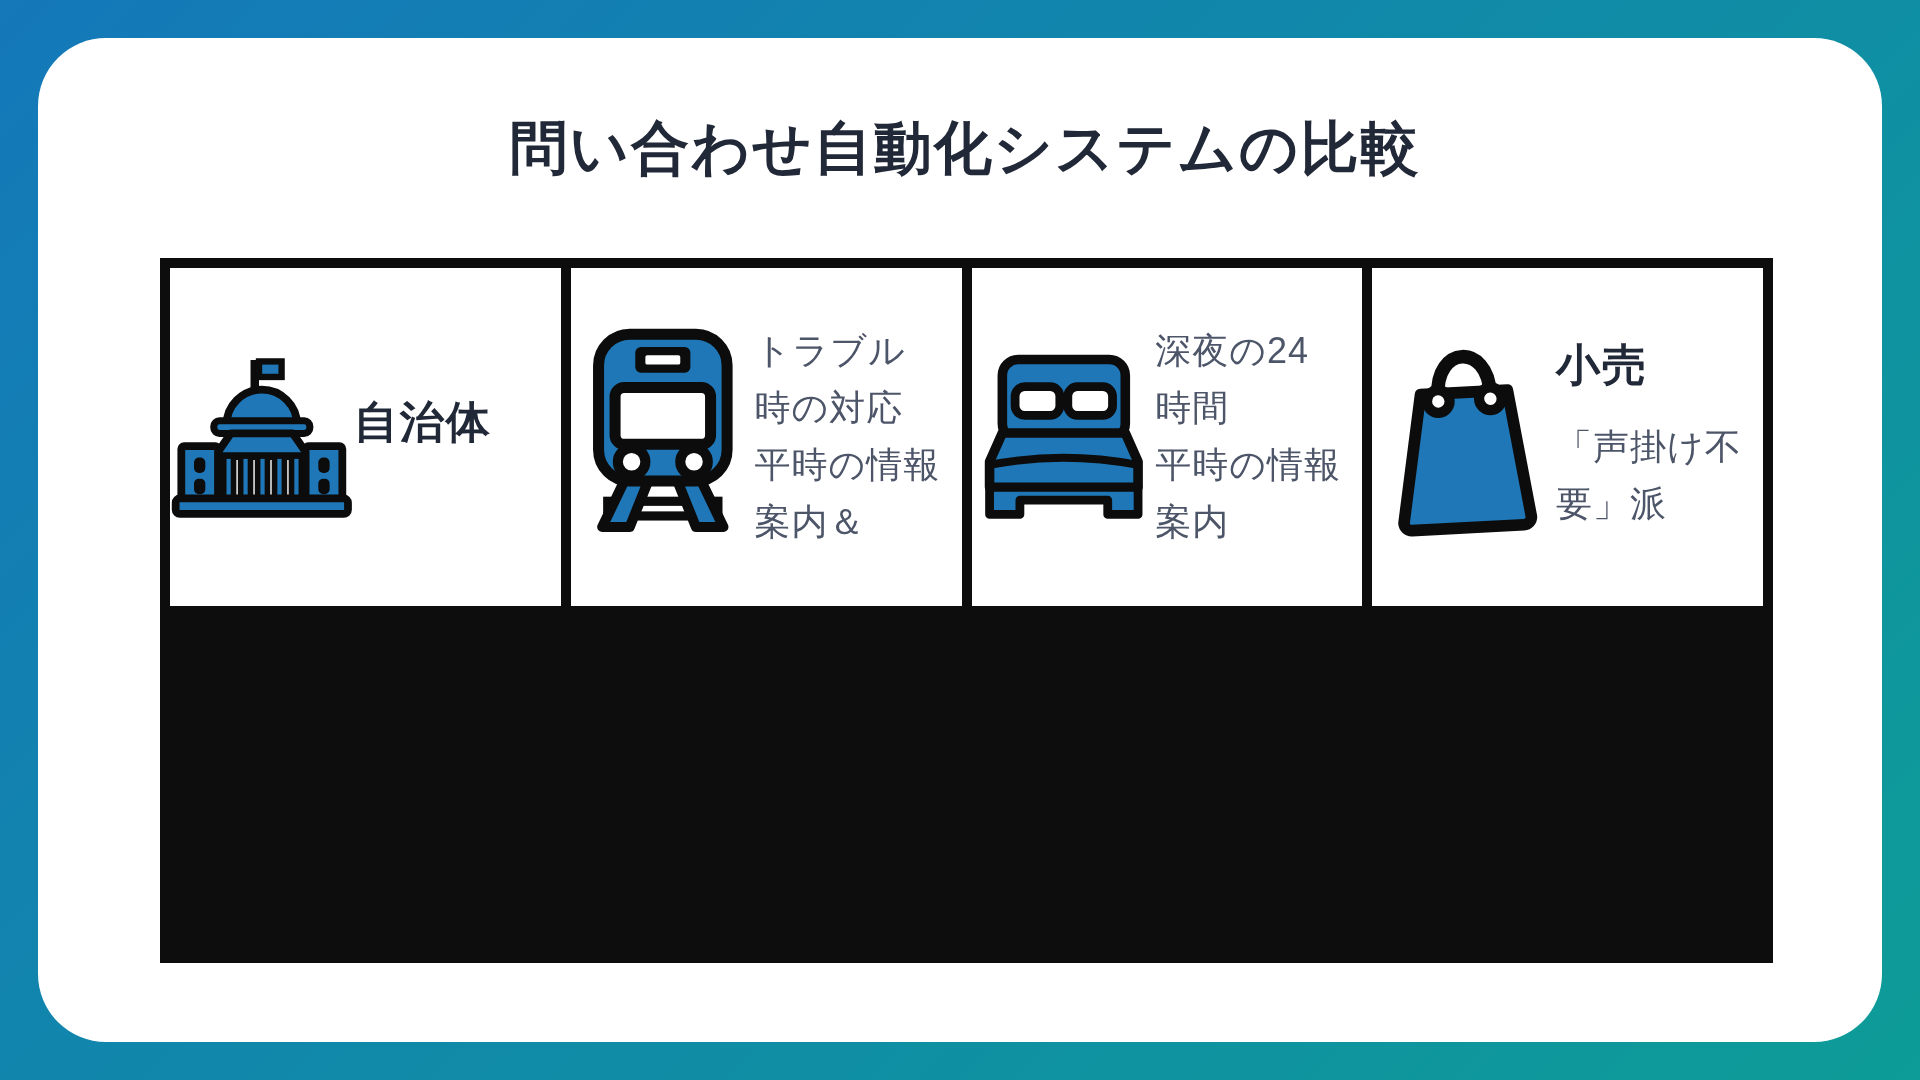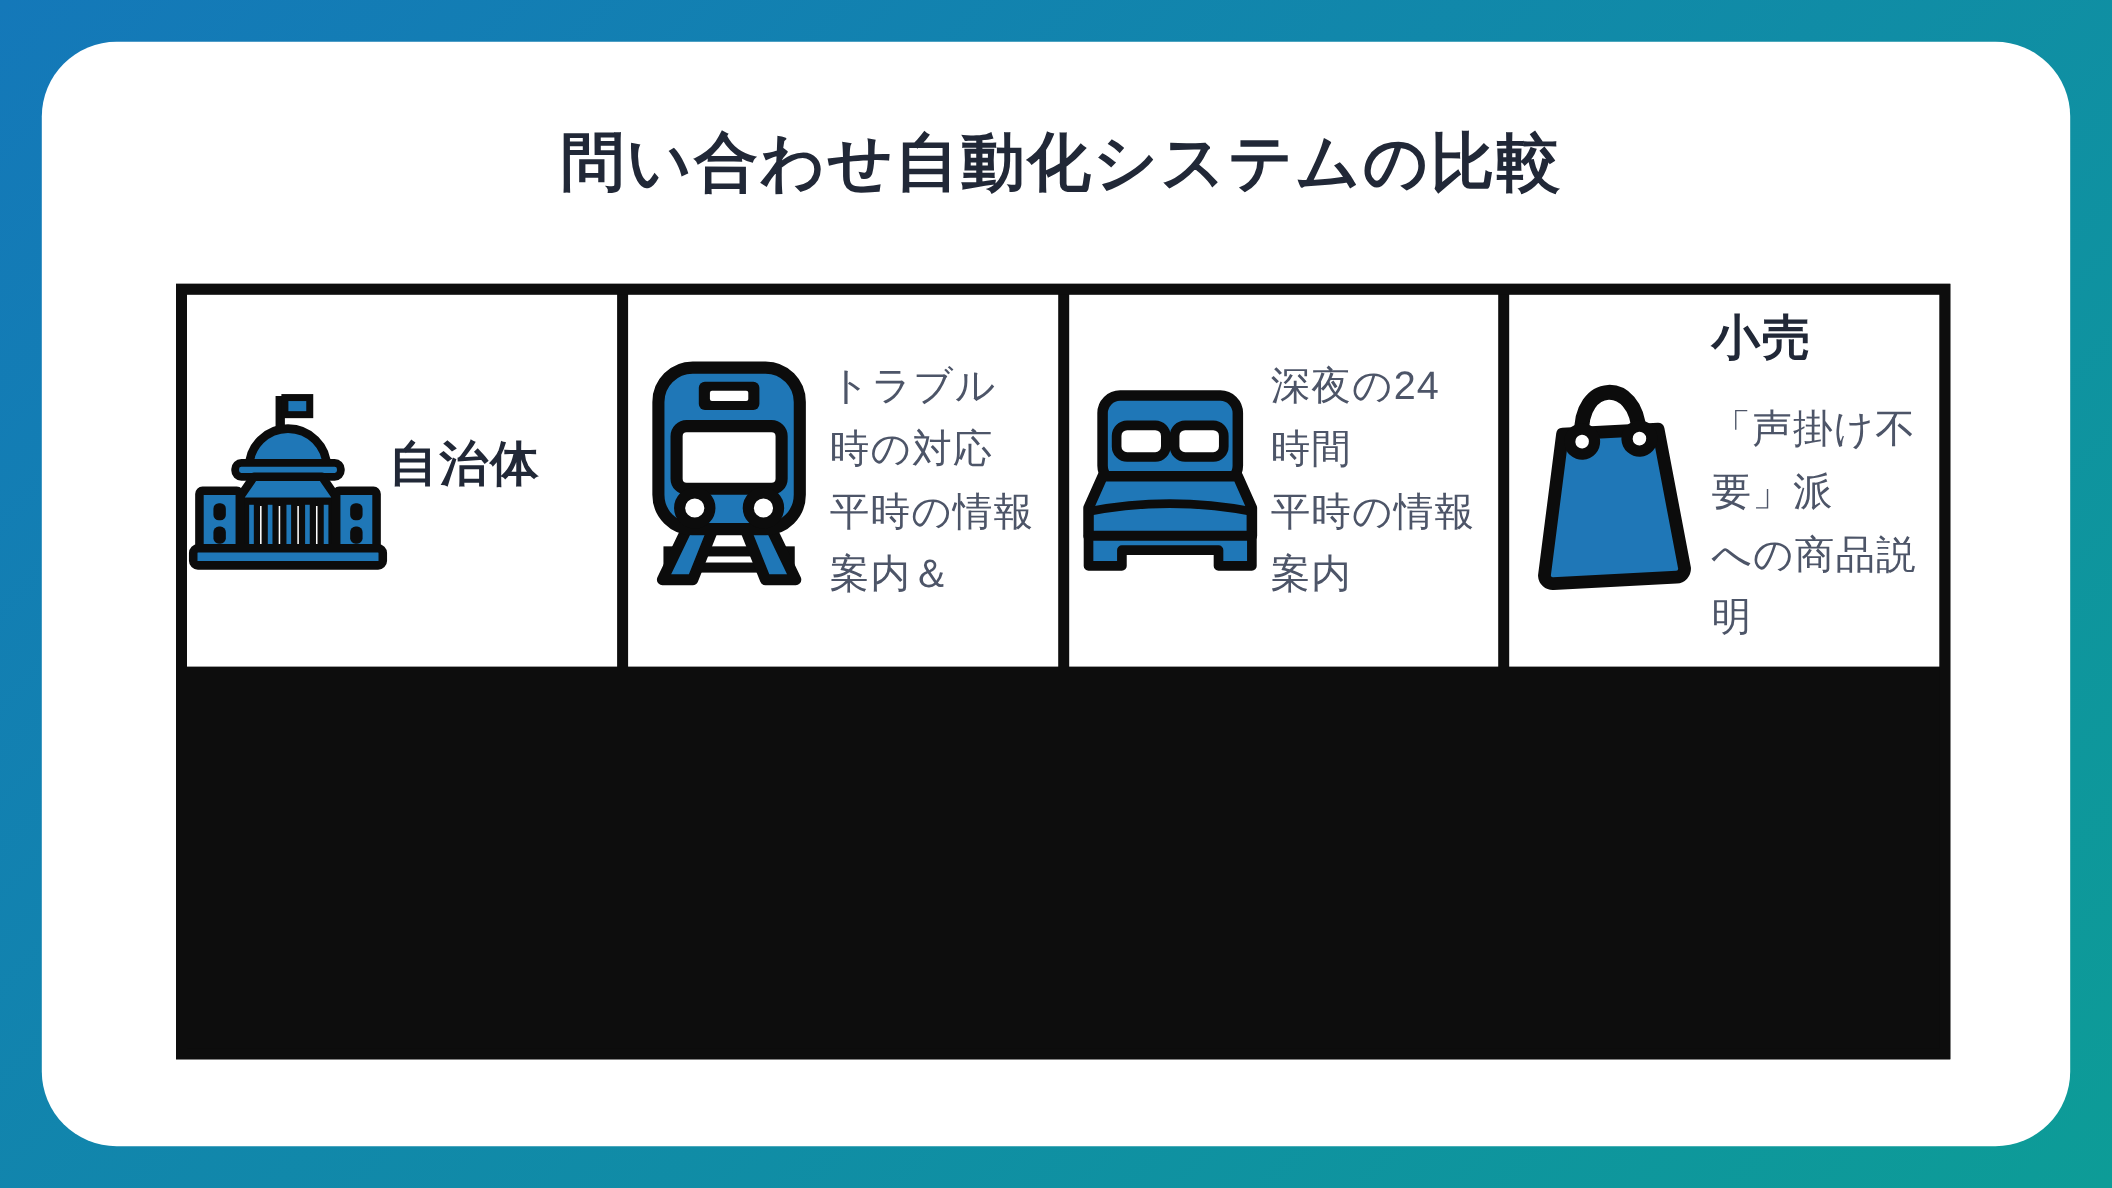--- a/index.html
+++ b/index.html
@@ -132,19 +132,18 @@
             <circle cx="36" cy="37" r="3.2" fill="#ffffff"></circle>
             <circle cx="63" cy="37" r="8.5" fill="#0c0c0c"></circle>
             <circle cx="63" cy="37" r="3.2" fill="#ffffff"></circle>
           </g>
         </svg>
       </div>
       <div class="text-box">
         <h2 class="heading">小売</h2>
         <div class="desc">
           <div>「声掛け不要」派</div>
-          <div>への商品説明</div>
         </div>
       </div>
     </div>
 
   </div>
 </div>
 
 </body></html>

